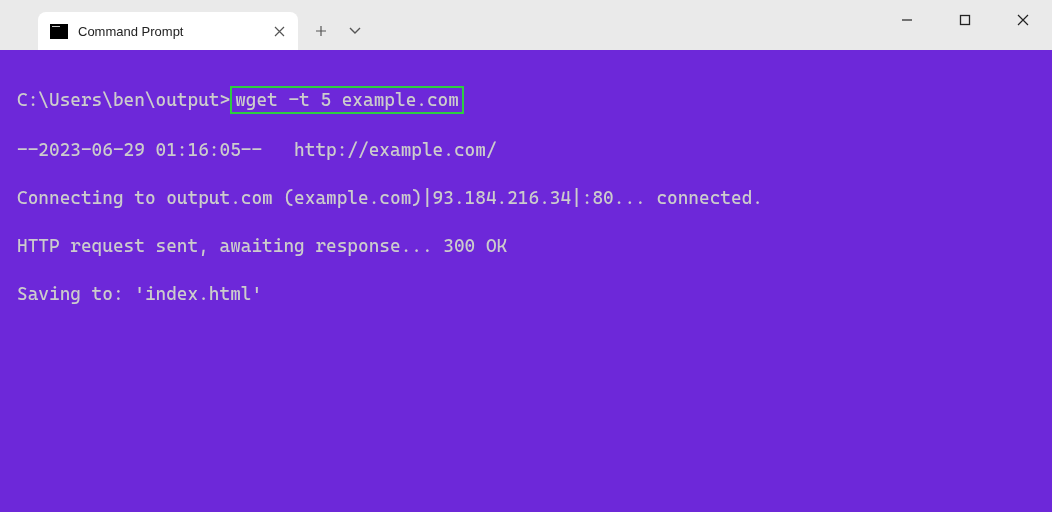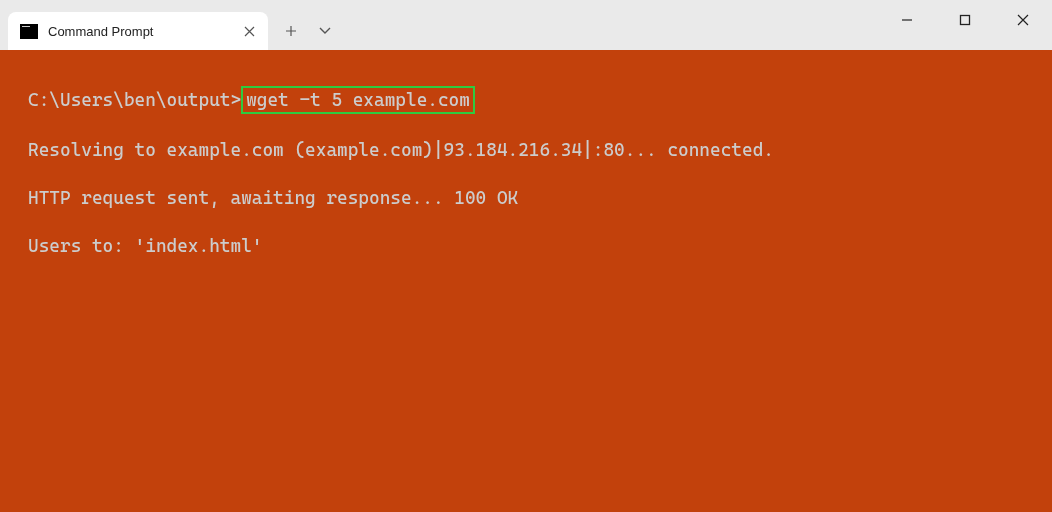--- a/index.html
+++ b/index.html
@@ -13,20 +13,21 @@
       background: #f0f0f0;
       font-family: "Segoe UI", Tahoma, sans-serif;
       overflow: hidden;
     }
     .titlebar {
       height: 50px;
       background: #eaeaea;
       display: flex;
       align-items: flex-start;
       position: relative;
+      padding-left: 30px;
     }
     .tabs-area {
       display: flex;
       align-items: flex-end;
       height: 50px;
       padding-left: 8px;
       padding-top: 8px;
     }
     .tab {
       background: #ffffff;
@@ -106,23 +107,23 @@
     }
     .win-btn {
       width: 58px;
       display: flex;
       align-items: center;
       justify-content: center;
       color: #333;
       cursor: pointer;
     }
     .terminal {
-      background: #c2410c;
+      background: #6d28d9;
       height: 462px;
-      padding: 12px 28px;
+      padding: 12px 17px;
       font-family: "Cascadia Mono", "Consolas", monospace;
       font-size: 18.2px;
       line-height: 24px;
       color: #cccccc;
       white-space: pre;
       position: relative;
     }
     .terminal-line {
       display: block;
     }
@@ -174,22 +175,23 @@
     <div class="win-btn">
       <svg width="12" height="12" viewBox="0 0 12 12">
           <path d="M1 1 L11 11 M11 1 L1 11" stroke="#222" stroke-width="1.2"></path>
         </svg>
     </div>
   </div>
 </div>
 
 <div class="terminal">
 <span class="terminal-line"><span class="inline">C:\Users\ben\output&gt;</span><span class="highlight-box"><span class="inline">wget -t 5 example.com</span></span></span>
-<span class="terminal-line">Resolving to example.com (example.com)|93.184.216.34|:80... connected.</span>
-<span class="terminal-line">HTTP request sent, awaiting response... 100 OK</span>
-<span class="terminal-line">Users to: 'index.html'</span>
+<span class="terminal-line">--2023-06-29 01:16:05--   http://example.com/</span>
+<span class="terminal-line">Connecting to output.com (example.com)|93.184.216.34|:80... connected.</span>
+<span class="terminal-line">HTTP request sent, awaiting response... 300 OK</span>
+<span class="terminal-line">Saving to: 'index.html'</span>
 <span class="terminal-line"></span>
 <span class="terminal-line"></span>
 
 <span class="terminal-line"></span>
 <span class="terminal-line"></span>
 
 </div>
 
 </body></html>

